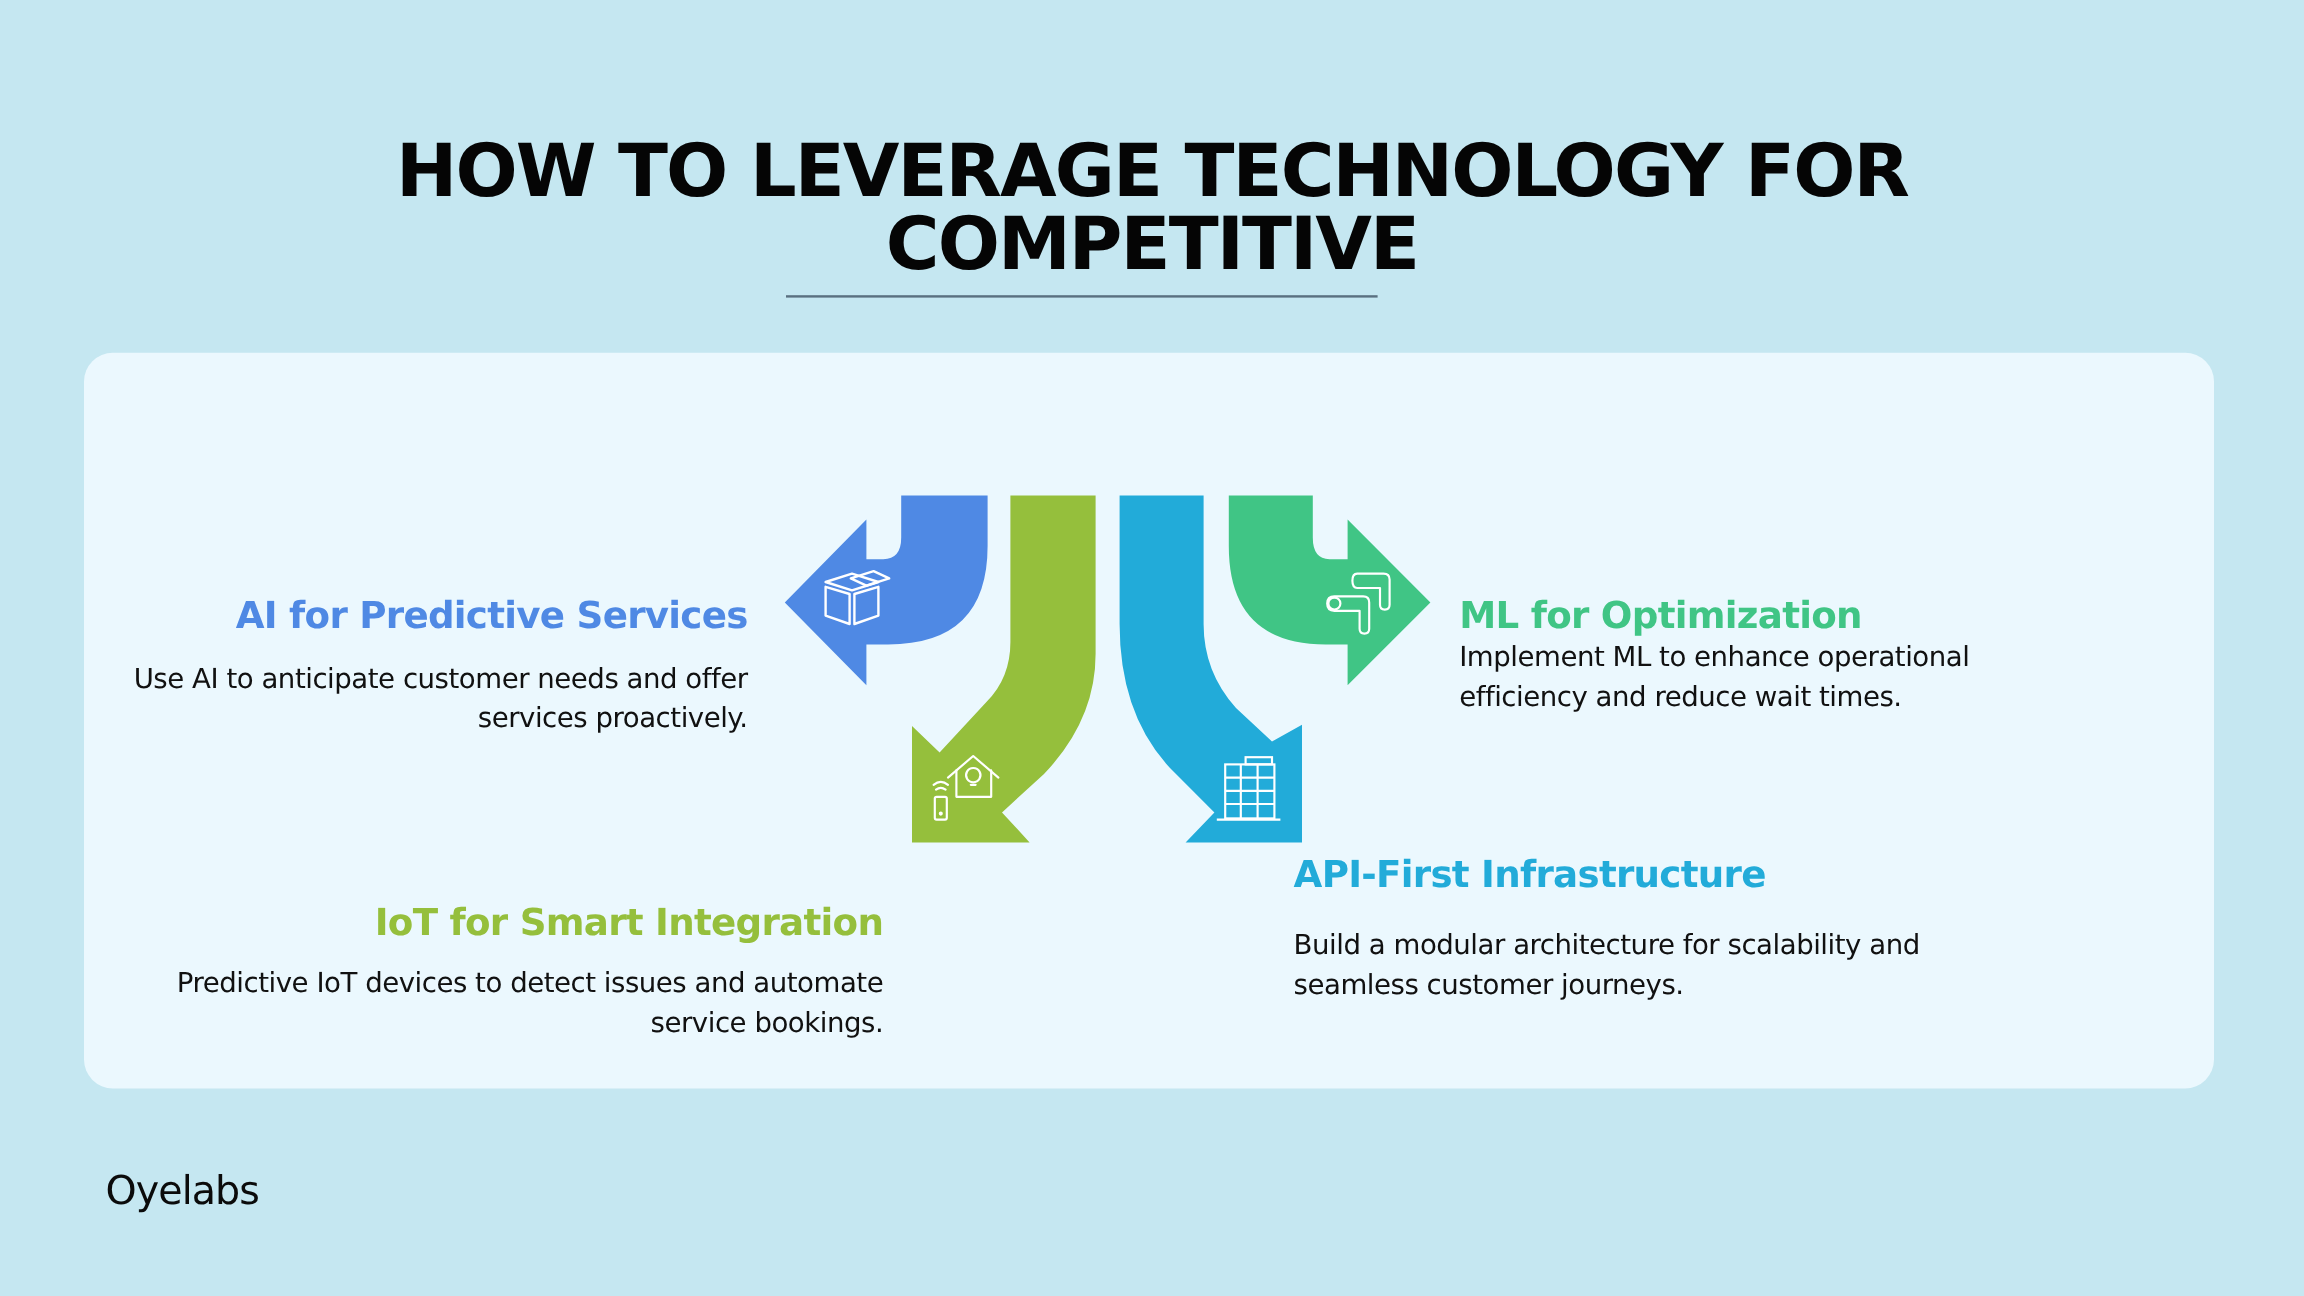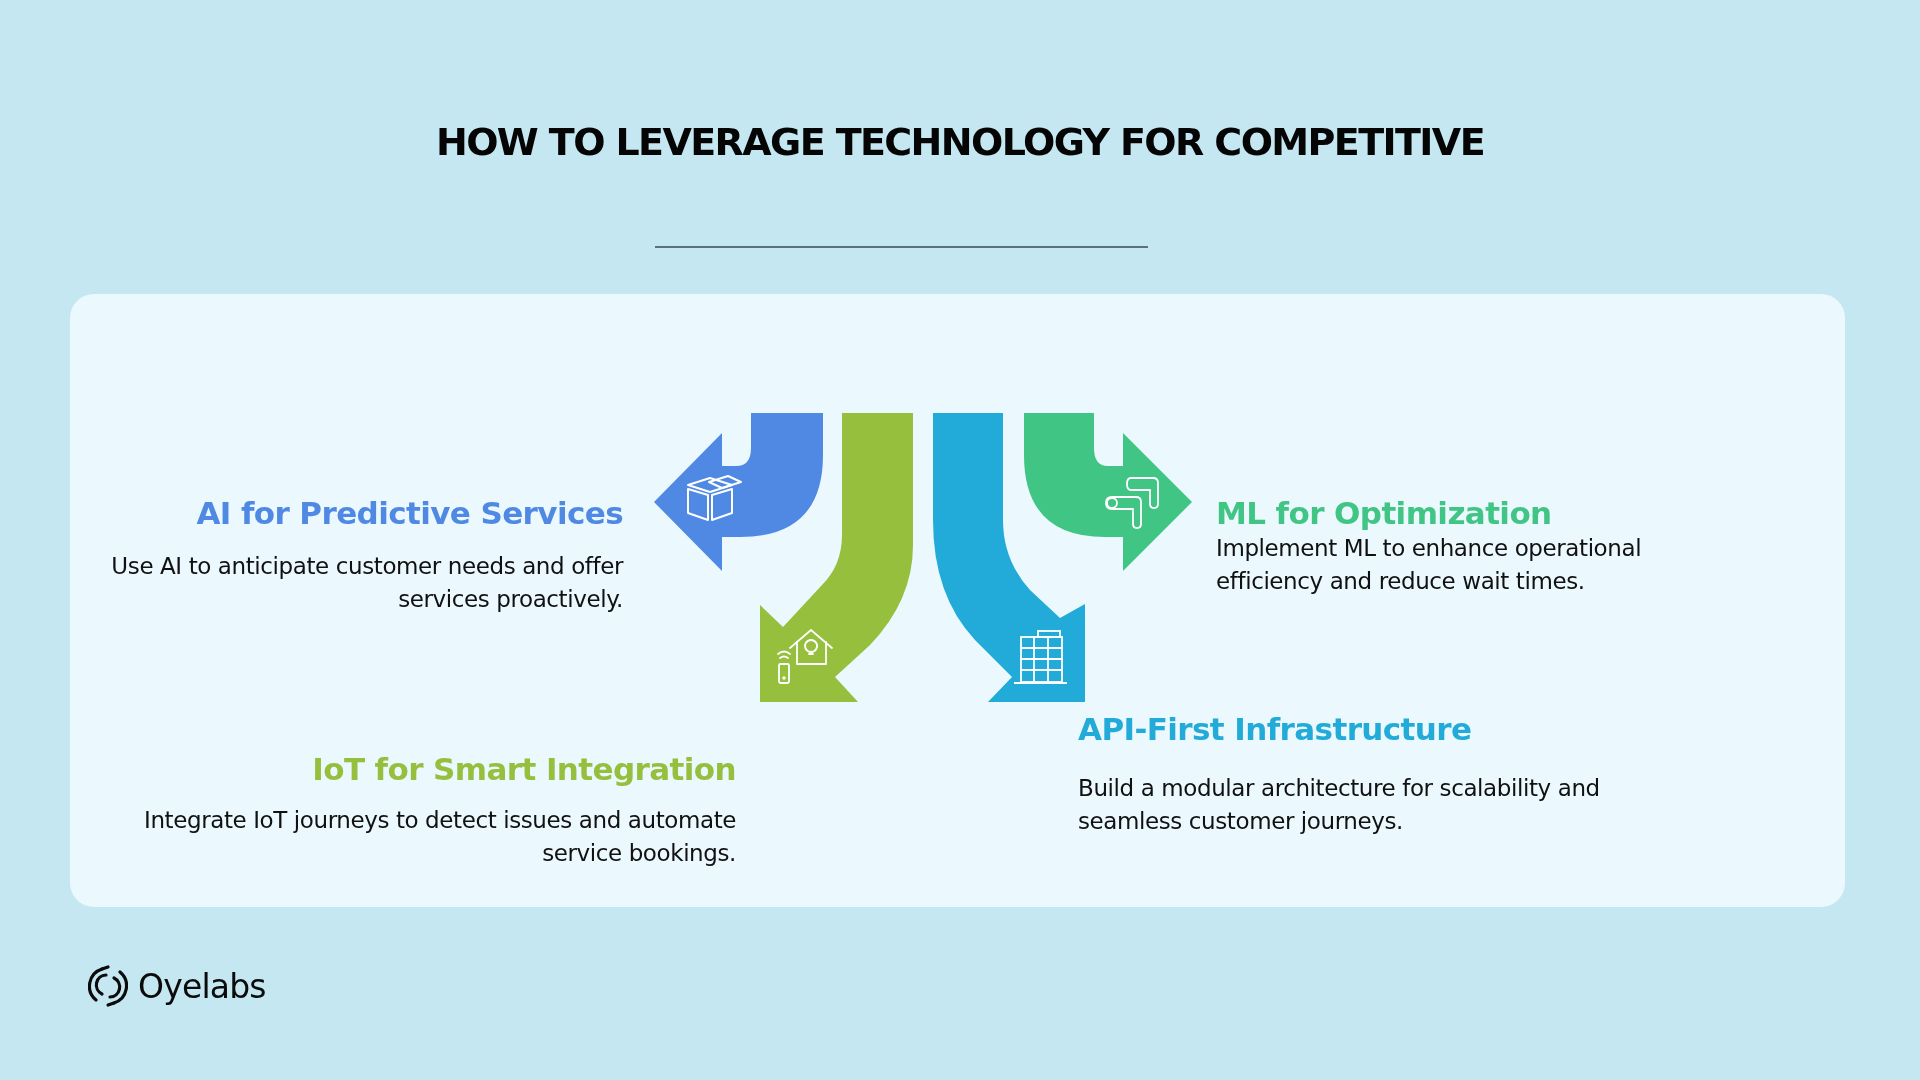--- a/index.html
+++ b/index.html
@@ -5,21 +5,21 @@
   html, body { margin: 0; padding: 0; }
   body {
     width: 1920px; height: 1080px; position: relative; overflow: hidden;
     background: #c5e7f1;
     font-family: "Liberation Sans", sans-serif;
     color: #111;
   }
   .title {
     position: absolute; left: 250px; top: 112px; width: 1420px;
     text-align: center; font-family: "DejaVu Sans", sans-serif; font-weight: bold;
-    font-size: 38px; line-height: 61px; letter-spacing: -1.6px; color: #050505;
+    font-size: 61px; line-height: 61px; letter-spacing: -1.6px; color: #050505;
     margin: 0;
   }
   .divider {
     position: absolute; left: 655px; top: 246px; width: 493px; height: 2px;
     background: #5a7080;
   }
   .panel {
     position: absolute; left: 70px; top: 294px; width: 1775px; height: 613px;
     background: #ebf8fe; border-radius: 24px;
   }
@@ -40,21 +40,21 @@
   #card-ai { left: 110px; top: 494px; width: 513px; }
   #card-ai h2 { color: #4f89e4; }
   #card-iot { left: 80px; top: 710px; width: 656px; }
   #card-iot h2 { color: #95bf3c; margin-bottom: 16px; margin-top: 40px; }
   #card-ml { left: 1216px; top: 494px; width: 520px; }
   #card-ml h2 { color: #40c585; }
   #card-api { left: 1078px; top: 710px; width: 620px; }
   #card-api h2 { color: #22abd9; margin-bottom: 24px; }
   .logo {
     position: absolute; left: 88px; top: 962px; height: 48px;
-    display: flex; align-items: center; gap: 10px;
+    display: flex; align-items: center; gap: 10px; flex-direction: column;
   }
   .logo-text {
     font-family: "DejaVu Sans", sans-serif; font-size: 33px; letter-spacing: -0.8px; color: #0b0b0b;
   }
 </style>
 </head>
 <body>
 
 <h1 class="title">
   <span>HOW TO LEVERAGE TECHNOLOGY FOR COMPETITIVE</span><br>
@@ -113,21 +113,21 @@
   </g>
 </svg>
 
 <div class="card right-align" id="card-ai">
   <h2>AI for Predictive Services</h2>
   <p>Use AI to anticipate customer needs and offer services proactively.</p>
 </div>
 
 <div class="card right-align" id="card-iot">
   <h2>IoT for Smart Integration</h2>
-  <p>Integrate IoT journeys to detect issues and automate service bookings.</p>
+  <p>Predictive IoT devices to detect issues and automate service bookings.</p>
 </div>
 
 <div class="card left-align" id="card-ml">
   <h2>ML for Optimization</h2>
   <p>Implement ML to enhance operational efficiency and reduce wait times.</p>
 </div>
 
 <div class="card left-align" id="card-api">
   <h2>API-First Infrastructure</h2>
   <p>Build a modular architecture for scalability and seamless customer journeys.</p>

